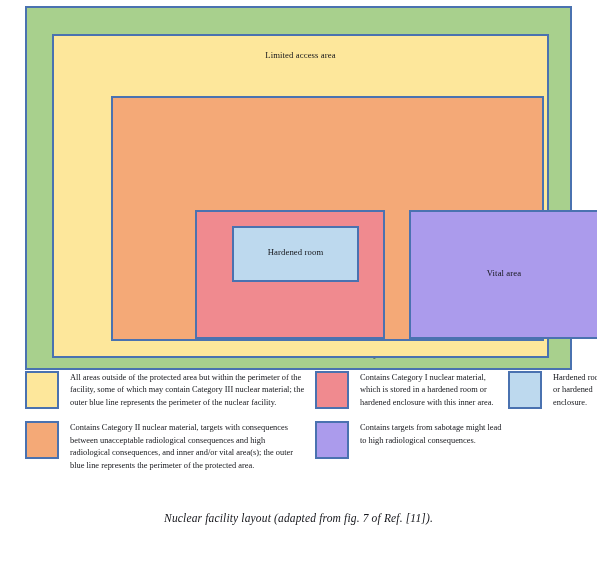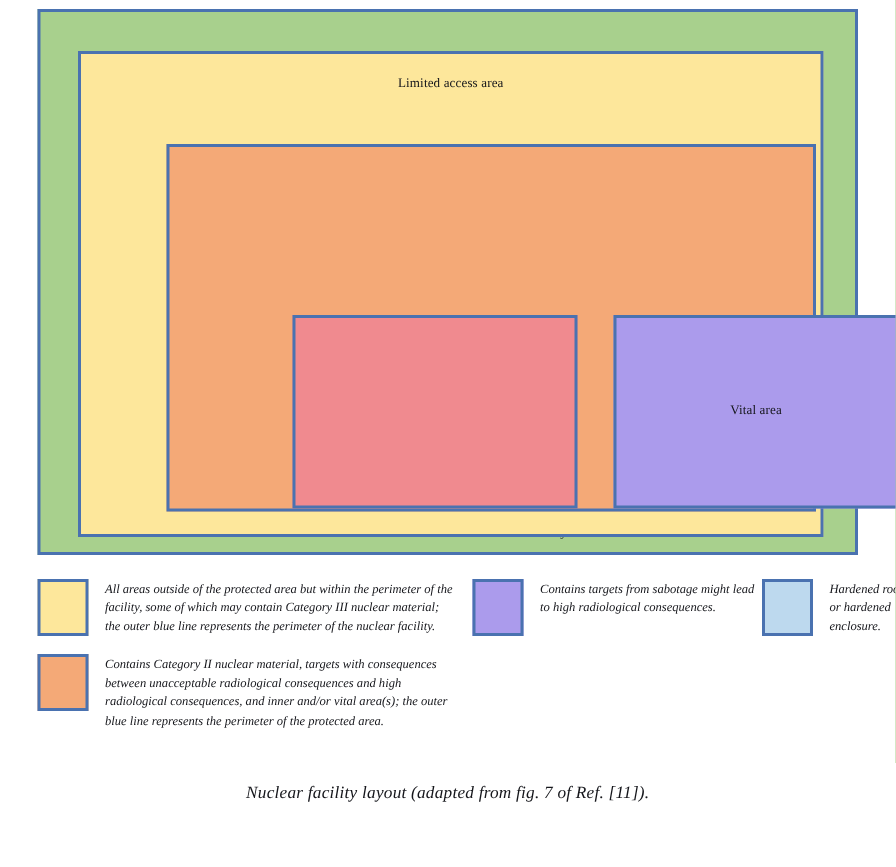--- a/index.html
+++ b/index.html
@@ -88,24 +88,23 @@
     left: 296px; top: 112px;
     width: 190px; height: 129px;
     background: #ab9bec;
   }
   #label-vital { top: 57px; text-align: center; }
 
   
   #legend {
     position: absolute;
     left: 25px;
-    top: 386px;
+    top: 371px;
     width: 560px;
     height: 135px;
-    font-style: italic;
   }
 
   .legend-col {
     position: absolute;
     top: 0;
   }
   #legend-col-1 { left: 0;   width: 280px; }
   #legend-col-2 { left: 290px; width: 190px; }
   #legend-col-3 { left: 483px; width: 105px; }
 
@@ -133,21 +132,21 @@
     font-size: 8.4px;
     line-height: 1.48;
     color: #14151a;
     padding-top: 1px;
   }
 
   
   #caption {
     position: absolute;
     left: 0;
-    top: 523px;
+    top: 512px;
     width: 597px;
     text-align: center;
     font-style: italic;
     font-size: 11.5px;
     color: #15161b;
     letter-spacing: 0.15px;
   }
 </style>
 </head>
 <body>
@@ -158,20 +157,23 @@
     <div class="zone-label" id="label-outside">Area outside facility</div>
 
     <div class="zone" id="zone-limited">
       <div class="zone-label" id="label-limited">Limited access area</div>
 
       <div class="zone" id="zone-protected">
         <div class="zone-label" id="label-protected">Protected area</div>
 
         <div class="zone" id="zone-inner">
 
+          <div class="zone" id="zone-hardened">
+            <div class="zone-label" id="label-hardened">Hardened room</div>
+          </div>
         </div>
 
         <div class="zone" id="zone-vital">
           <div class="zone-label" id="label-vital">Vital area</div>
         </div>
       </div>
     </div>
   </div>
 </div>
 
@@ -183,20 +185,24 @@
       <div class="legend-text">All areas outside of the protected area but within the perimeter of the facility, some of which may contain Category III nuclear material; the outer blue line represents the perimeter of the nuclear facility.</div>
     </div>
     <div class="legend-entry">
       <div class="legend-swatch sw-orange"></div>
       <div class="legend-text">Contains Category II nuclear material, targets with consequences between unacceptable radiological consequences and high radiological consequences, and inner and/or vital area(s); the outer blue line represents the perimeter of the protected area.</div>
     </div>
   </div>
 
   <div class="legend-col" id="legend-col-2">
     <div class="legend-entry">
+      <div class="legend-swatch sw-pink"></div>
+      <div class="legend-text">Contains Category I nuclear material, which is stored in a hardened room or hardened enclosure with this inner area.</div>
+    </div>
+    <div class="legend-entry">
       <div class="legend-swatch sw-purple"></div>
       <div class="legend-text">Contains targets from sabotage might lead to high radiological consequences.</div>
     </div>
   </div>
 
   <div class="legend-col" id="legend-col-3">
     <div class="legend-entry">
       <div class="legend-swatch sw-blue"></div>
       <div class="legend-text">Hardened room or hardened enclosure.</div>
     </div>

